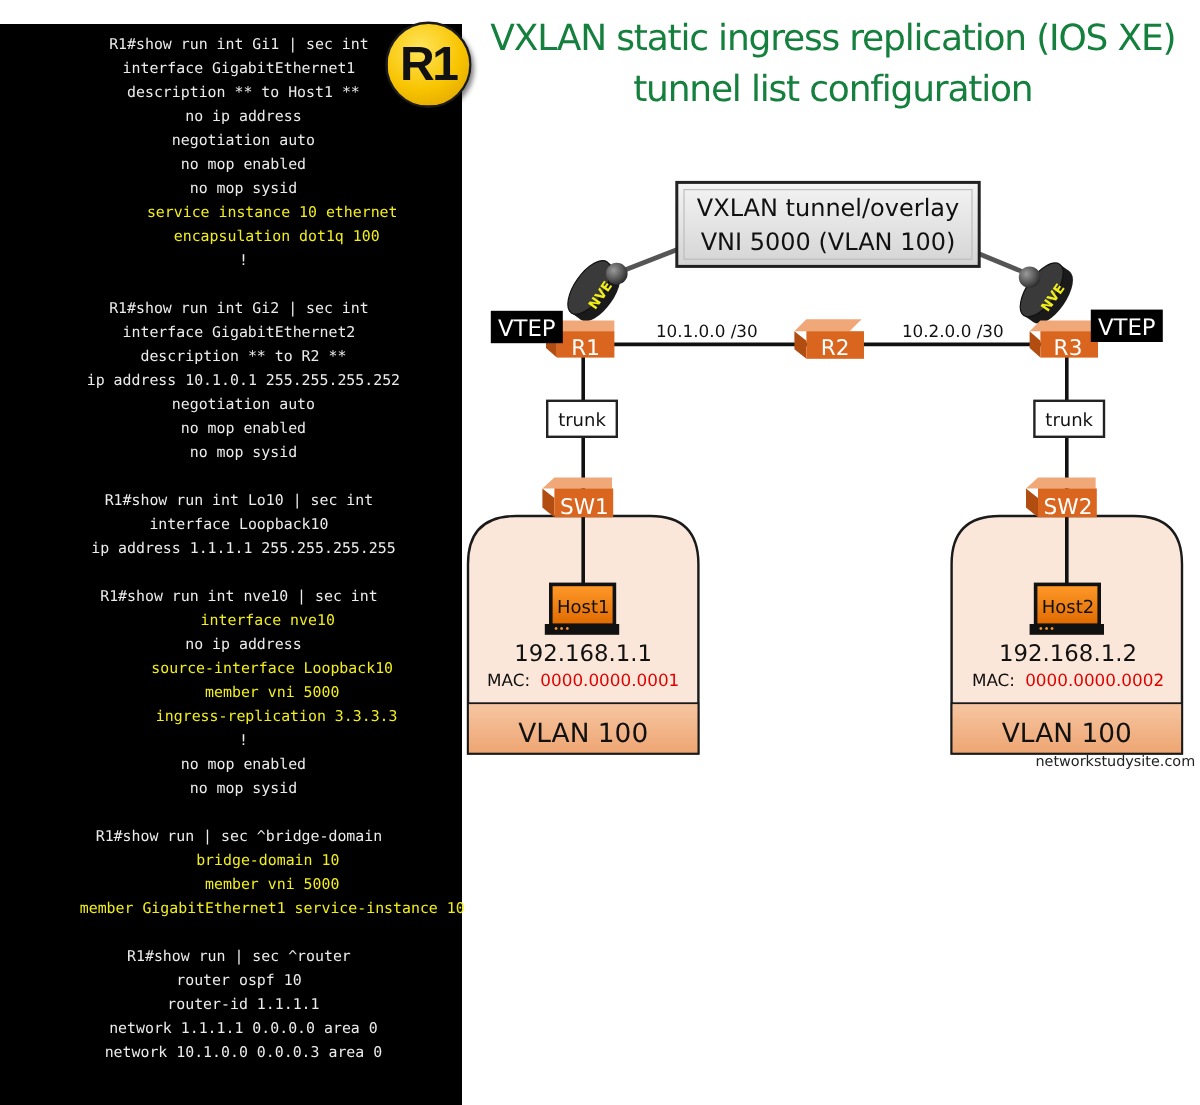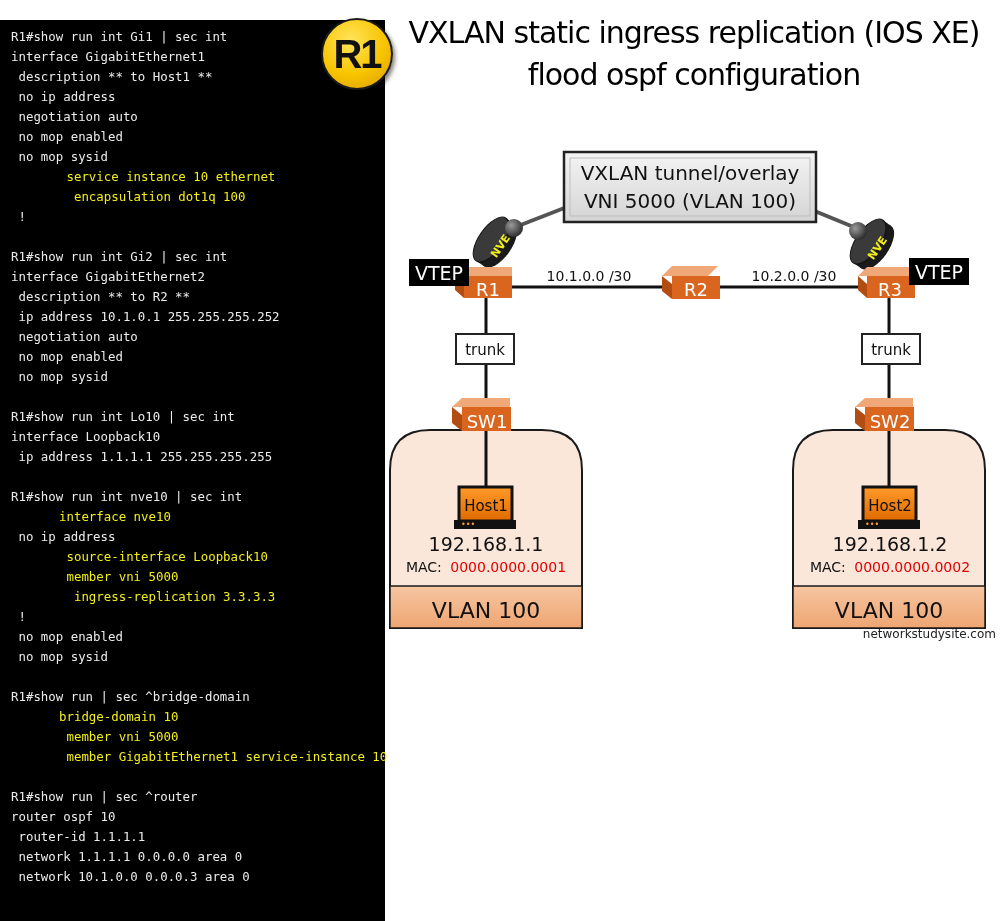--- a/index.html
+++ b/index.html
@@ -1,37 +1,37 @@
 <!DOCTYPE html>
 <html><head>
 <meta charset="utf-8">
 <style>
   html, body { margin:0; padding:0; }
   body { width:1000px; height:921px; background:#ffffff; position:relative; overflow:hidden; font-family:"Liberation Sans", sans-serif; }
   .terminal { position:absolute; left:0; top:20px; width:385px; height:901px; background:#000000; }
-  .term-lines { position:absolute; left:11px; top:7px; margin:0; padding:0; list-style:none; font-family:"DejaVu Sans Mono", monospace; font-size:12.4px; line-height:20px; color:#ececec; white-space:pre; }
+  .term-lines { position:absolute; left:11px; top:7px; margin:0; padding:0; list-style:none; font-family:"DejaVu Sans Mono", monospace; font-size:12.4px; line-height:20px; color:#ececec; white-space:pre;text-align:center; }
   .term-lines li { height:20px; }
   .term-lines li.hl { color:#f2ee1a;margin-left:48px; }
   .badge { position:absolute; left:321px; top:18px; width:68px; height:68px; border-radius:50%; background:radial-gradient(circle at 40% 30%, #ffe45a 0%, #f8c400 55%, #d89a00 100%); border:2px solid #1a1a1a; box-shadow:2px 3px 4px rgba(0,0,0,0.5); display:flex; align-items:center; justify-content:center; font-family:"Liberation Sans", sans-serif; font-weight:bold; font-size:40px; color:#111; letter-spacing:-2px; }
-  .title { position:absolute; left:390px; top:12px; width:608px; text-align:center; font-family:"DejaVu Sans", sans-serif; font-size:30px; line-height:42px; color:#000000; letter-spacing:-1px; }
+  .title { position:absolute; left:390px; top:12px; width:608px; text-align:center; font-family:"DejaVu Sans", sans-serif; font-size:30px; line-height:42px; color:#15803d; letter-spacing:-1px; }
   svg.diagram { position:absolute; left:0; top:0; }
   .lbl { font-family:"DejaVu Sans", sans-serif; }
 </style>
 </head>
 <body>
 
 <div class="terminal">
   <ul class="term-lines" id="term-lines"><li>R1#show run int Gi1 | sec int</li><li>interface GigabitEthernet1</li><li> description ** to Host1 **</li><li> no ip address</li><li> negotiation auto</li><li> no mop enabled</li><li> no mop sysid</li><li class="hl"> service instance 10 ethernet</li><li class="hl">  encapsulation dot1q 100</li><li> !</li><li></li><li>R1#show run int Gi2 | sec int</li><li>interface GigabitEthernet2</li><li> description ** to R2 **</li><li> ip address 10.1.0.1 255.255.255.252</li><li> negotiation auto</li><li> no mop enabled</li><li> no mop sysid</li><li></li><li>R1#show run int Lo10 | sec int</li><li>interface Loopback10</li><li> ip address 1.1.1.1 255.255.255.255</li><li></li><li>R1#show run int nve10 | sec int</li><li class="hl">interface nve10</li><li> no ip address</li><li class="hl"> source-interface Loopback10</li><li class="hl"> member vni 5000</li><li class="hl">  ingress-replication 3.3.3.3</li><li> !</li><li> no mop enabled</li><li> no mop sysid</li><li></li><li>R1#show run | sec ^bridge-domain</li><li class="hl">bridge-domain 10</li><li class="hl"> member vni 5000</li><li class="hl"> member GigabitEthernet1 service-instance 10</li><li></li><li>R1#show run | sec ^router</li><li>router ospf 10</li><li> router-id 1.1.1.1</li><li> network 1.1.1.1 0.0.0.0 area 0</li><li> network 10.1.0.0 0.0.0.3 area 0</li></ul>
 </div>
 
 <div class="badge">R1</div>
 
 <div class="title">
   <div>VXLAN static ingress replication (IOS XE)</div>
-  <div>flood ospf configuration</div>
+  <div>tunnel list configuration</div>
 </div>
 
 <svg class="diagram" width="1000" height="921" viewBox="0 0 1000 921">
   <defs>
     <linearGradient id="boxGrad" x1="0" y1="0" x2="0" y2="1">
       <stop offset="0" stop-color="#f4f4f4"></stop>
         <stop offset="1" stop-color="#d4d4d4"></stop>
     </linearGradient>
     <linearGradient id="vlanGrad" x1="0" y1="0" x2="0" y2="1">
       <stop offset="0" stop-color="#f6c6a2"></stop>

